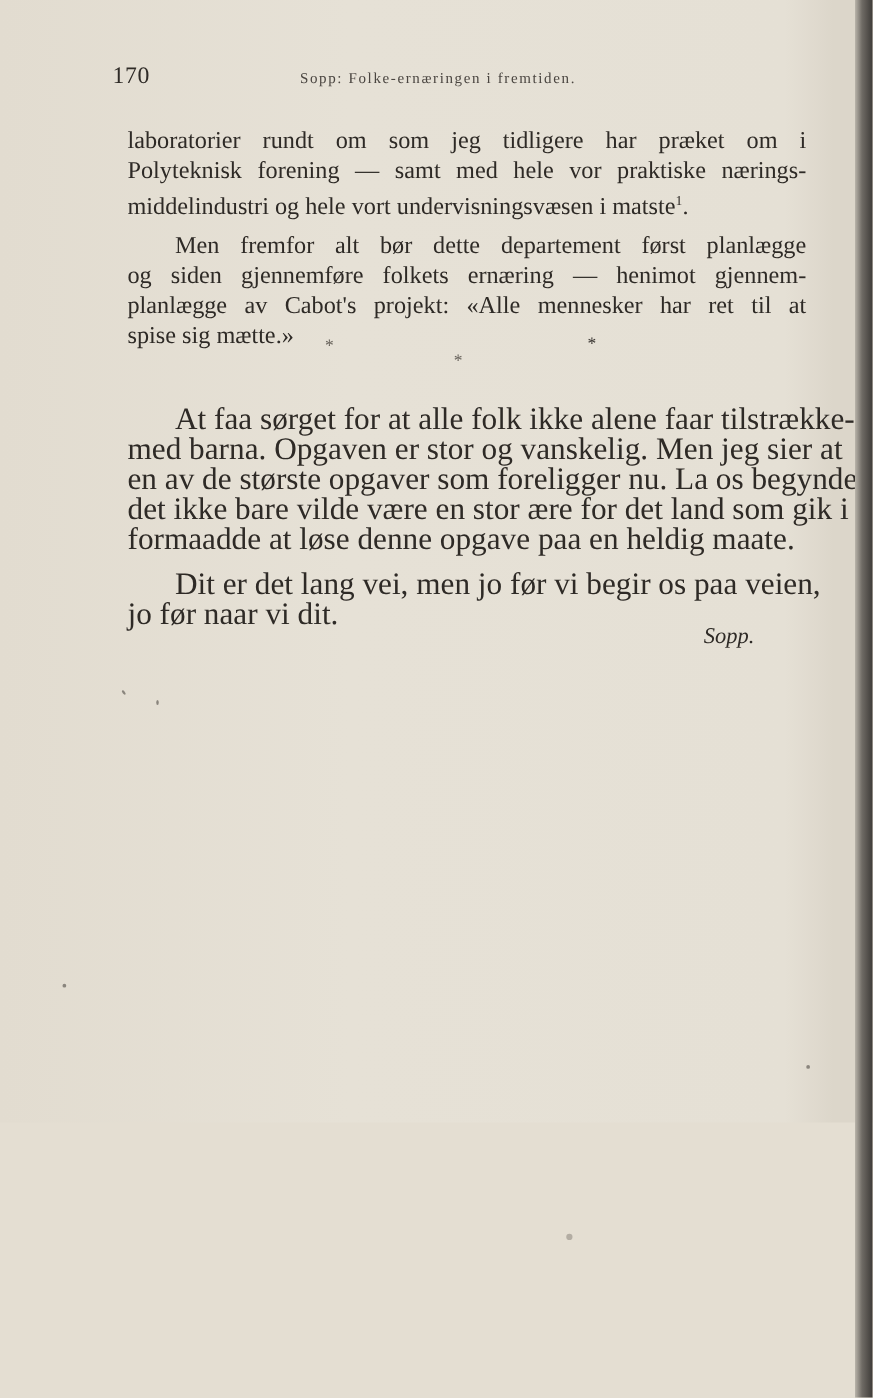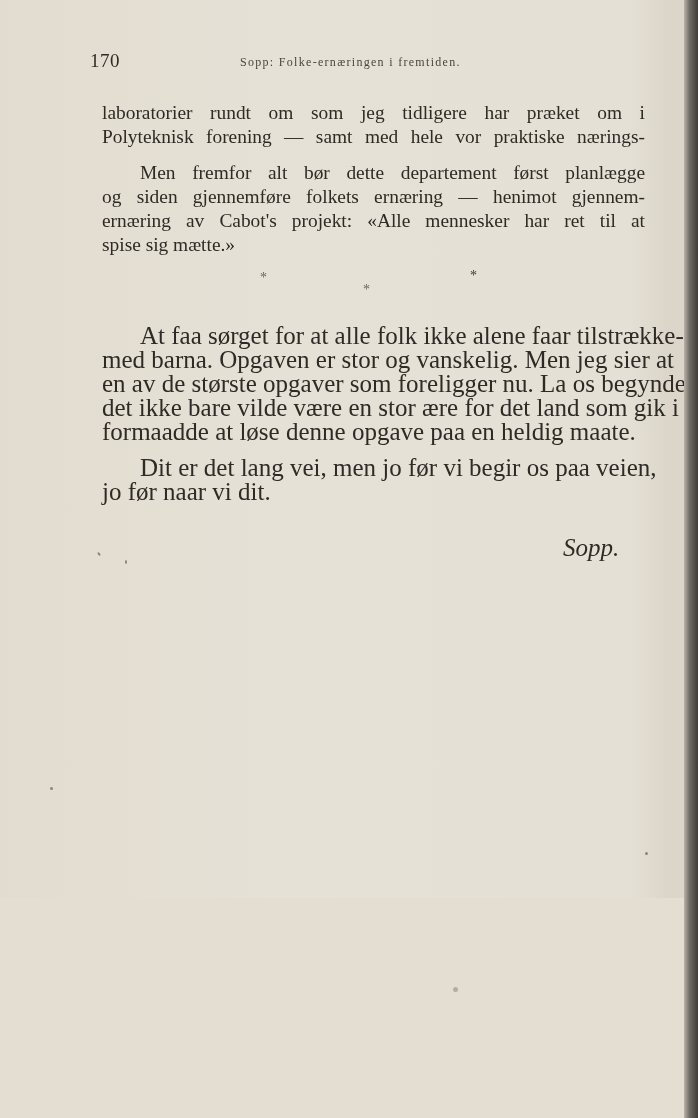--- a/index.html
+++ b/index.html
@@ -98,22 +98,22 @@
       position: absolute;
       left: 90px;
       top: 312px;
       width: 567px;
       font-size: 25px;
       line-height: 24px;
     }
     .signature {
       position: absolute;
       left: 563px;
-      top: 534px;
-      font-size: 25px;
+      top: 498px;
+      font-size: 18px;
       font-style: italic;
     }
     .speck {
       position: absolute;
       background: #8a857d;
       border-radius: 50%;
     }
   </style>
 </head>
 <body>
@@ -122,25 +122,26 @@
 
   <div class="running-head">
     <span class="page-number">170</span>
     <span class="running-title">Sopp:  Folke-ernæringen i fremtiden.</span>
   </div>
 
   <div class="body-text">
     <div class="para">
       <span class="line">laboratorier rundt om som jeg tidligere har præket om i</span>
       <span class="line">Polyteknisk forening — samt med hele vor praktiske nærings-</span>
+      <span class="line last"><span>middelindustri og hele vort undervisningsvæsen i matste</span><span class="sup">1</span><span>.</span></span>
     </div>
     <div class="para">
       <span class="line indent">Men fremfor alt bør dette departement først planlægge</span>
       <span class="line">og siden gjennemføre folkets ernæring — henimot gjennem-</span>
-      <span class="line">ernæring av Cabot's projekt: «Alle mennesker har ret til at</span>
+      <span class="line">planlægge av Cabot's projekt: «Alle mennesker har ret til at</span>
       <span class="line last">spise sig mætte.»</span>
     </div>
   </div>
 
   <div class="separator">
     <span class="star s1">*</span>
     <span class="star s2">*</span>
     <span class="star s3">*</span>
   </div>
 

